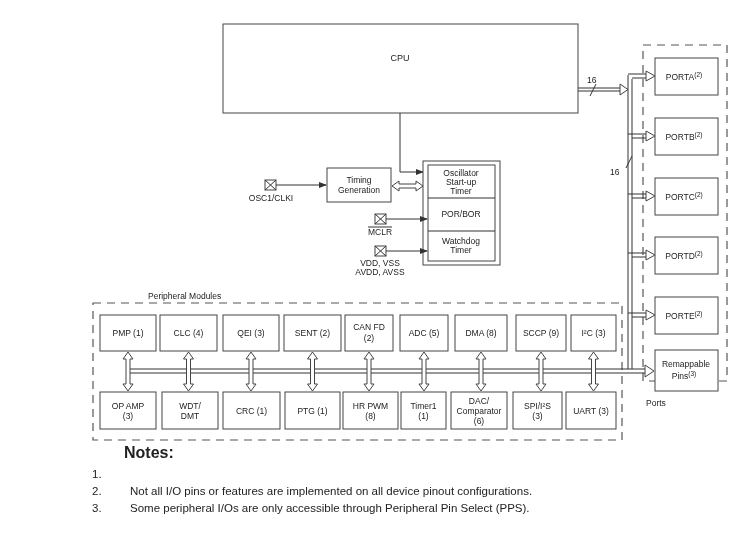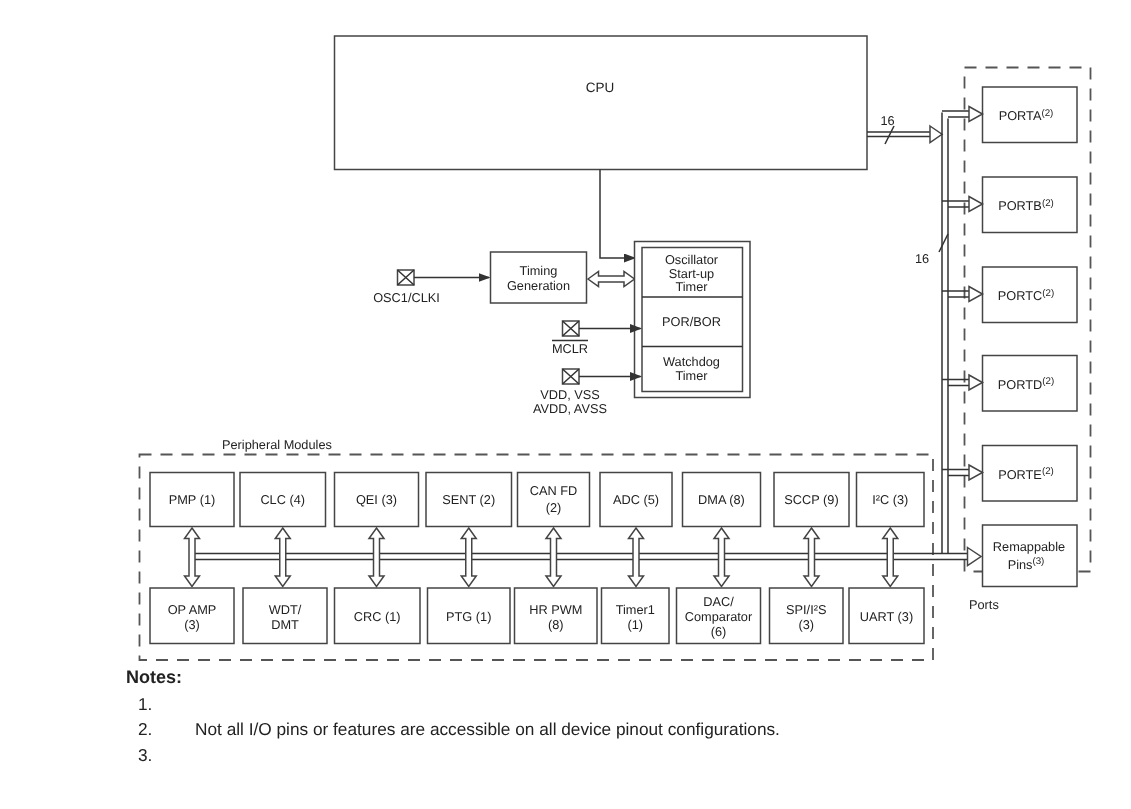--- a/index.html
+++ b/index.html
@@ -6,21 +6,21 @@
   body { width:754px; height:539px; position:relative; overflow:hidden;
          font-family:"Liberation Sans", sans-serif; color:#222; }
   svg#diagram { position:absolute; left:0; top:0; }
   .box { fill:#fff; stroke:#444; stroke-width:1; }
   .dash { fill:none; stroke:#555; stroke-width:1.2; stroke-dasharray:8 6; }
   .wire { fill:none; stroke:#333; stroke-width:1; }
   .bus { fill:#fff; stroke:#444; stroke-width:1; }
   .lbl { font-family:"Liberation Sans", sans-serif; font-size:9px; fill:#222; }
   .lbl-sm { font-family:"Liberation Sans", sans-serif; font-size:8.5px; fill:#222; }
   .notes { position:absolute; left:84px; top:444px; font-family:"Liberation Sans", sans-serif; font-size:11.5px; color:#222; }
-  .notes .title { font-weight:bold; font-size:12px; margin-bottom:3px; }
+  .notes .title { font-weight:bold; font-size:16px; margin-bottom:3px;margin-left:40px; }
   .notes .row { display:flex; height:17px; align-items:center; }
   .notes .num { width:38px; padding-left:8px; }
 </style>
 </head>
 <body>
 
 <svg id="diagram" width="754" height="539" viewBox="0 0 754 539">
   <defs>
     <marker id="arr" markerWidth="8" markerHeight="6" refX="7" refY="3" orient="auto">
       <path d="M0,0 L8,3 L0,6 z" fill="#333"></path>
@@ -249,18 +249,19 @@
     </g>
 </svg>
 
 <div class="notes">
   <div class="title">Notes:</div>
   <div class="row">
     <span class="num">1.</span>
   </div>
   <div class="row">
     <span class="num">2.</span>
-    <span>Not all I/O pins or features are accessible on all device pinout configurations.</span>
+    <span>Not all I/O pins or features are implemented on all device pinout configurations.</span>
   </div>
   <div class="row">
     <span class="num">3.</span>
+    <span>Some peripheral I/Os are only accessible through Peripheral Pin Select (PPS).</span>
   </div>
 </div>
 
 </body></html>

